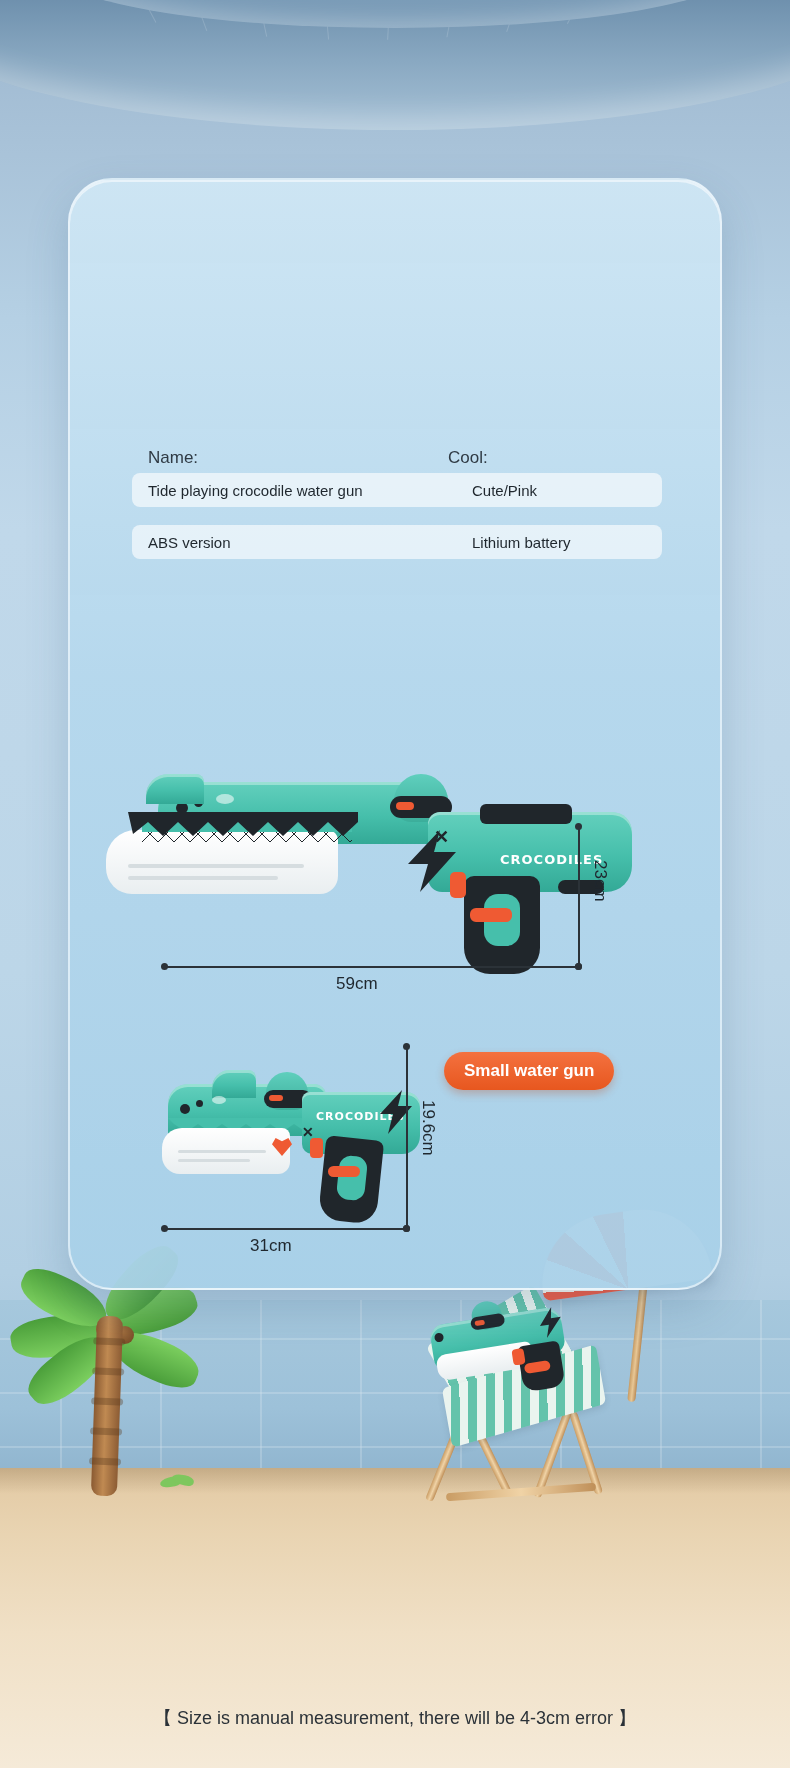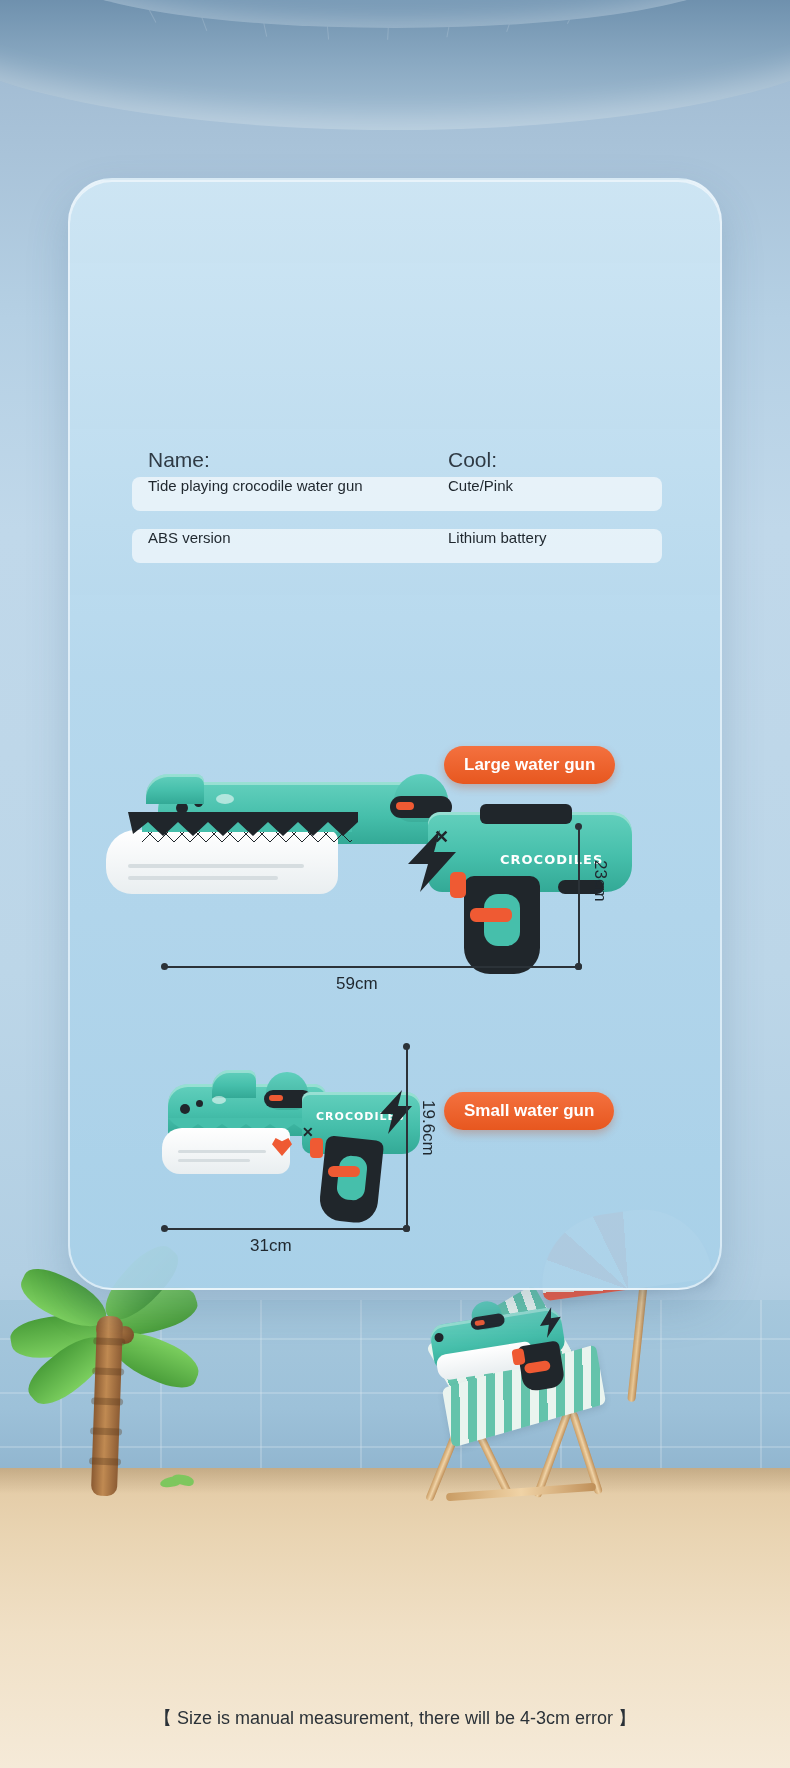--- a/index.html
+++ b/index.html
@@ -145,38 +145,38 @@
   .title {
     position: absolute; left: 0; right: 0; top: 140px; text-align: center;
     font-size: 40px; font-weight: 700; color: #20262b; letter-spacing: -.3px;
     font-family: "DejaVu Sans", sans-serif;
   }
 
   
   .params { position: absolute; left: 62px; top: 268px; width: 530px; }
   .prow { margin-bottom: 18px; }
   .plabels { display: flex; padding: 0 16px 5px; }
-  .plabels span { font-size: 21px; color: #2f3a44; }
+  .plabels span { font-size: 17px; color: #2f3a44; }
   .plabels span:first-child { width: 300px; }
   .pvalues {
-    display: flex; align-items: flex-start; height: 34px;
-    background: rgba(255,255,255,.62); border-radius: 8px; padding: 0 16px;
+    display: flex; align-items: center; height: 34px;
+    background: rgba(255,255,255,.62); border-radius: 8px; padding: 7px 16px; gap: 24px;
   }
   .pvalues span { font-size: 15px; color: #1f272e; }
   .pvalues span:first-child { width: 300px; }
 
   
   .pill {
     position: absolute; padding: 9px 20px; border-radius: 22px;
     background: linear-gradient(180deg,#f4713f,#e7571f);
     color: #fff; font-size: 17px; font-weight: 600; white-space: nowrap;
     box-shadow: 0 4px 9px rgba(190,70,25,.3);
   }
   .pill-large { left: 374px; top: 566px; }
-  .pill-small { left: 374px; top: 912px; }
+  .pill-small { left: 374px; top: 872px; }
 
   
   .dim-line { position: absolute; background: #2b3238; }
   .dim-dot {
     position: absolute; width: 7px; height: 7px; border-radius: 50%; background: #2b3238;
   }
   .dim-text { position: absolute; font-size: 17px; color: #1f272e; font-weight: 500; }
   .dim-text.vert { transform-origin: center; writing-mode: vertical-rl; }
 
   
@@ -332,21 +332,20 @@
 
     <div class="prow">
       <div class="pvalues">
         <span>ABS version</span>
         <span>Lithium battery</span>
       </div>
     </div>
 
   </div>
 
-  <div class="pill pill-large">Large water gun</div>
 
   <div class="gun" style="left:28px; top:588px; width:470px; height:200px;">
 
     <div class="gun-body" style="left:60px; top:14px; width:290px; height:62px; border-radius:26px 18px 6px 6px;"></div>
 
     <div class="gun-dark" style="left:78px; top:34px; width:12px; height:12px; border-radius:50%;"></div>
     <div class="gun-dark" style="left:96px; top:30px; width:9px; height:9px; border-radius:50%;"></div>
     <div style="position:absolute; left:118px; top:26px; width:18px; height:10px; border-radius:50%; background:rgba(255,255,255,.55);"></div>
 
     <div class="gun-white" style="left:8px; top:62px; width:232px; height:64px; border-radius:30px 10px 18px 26px;"></div>

